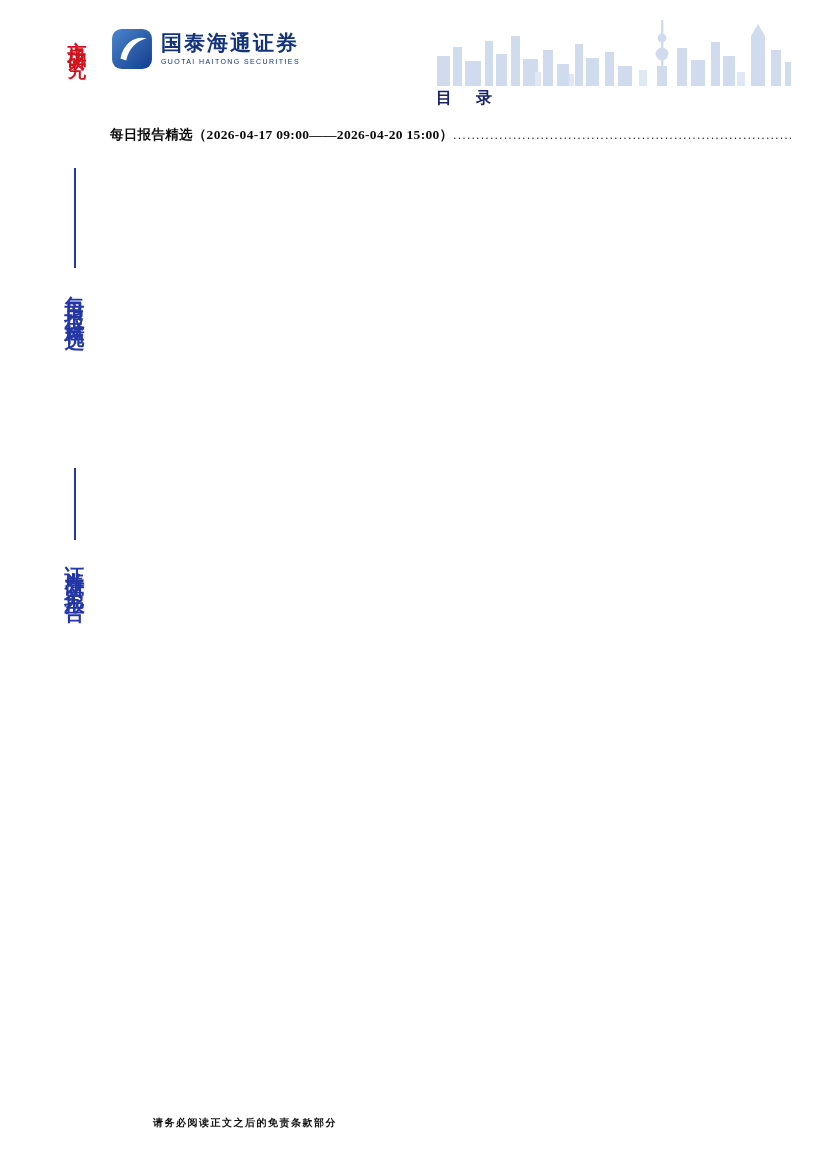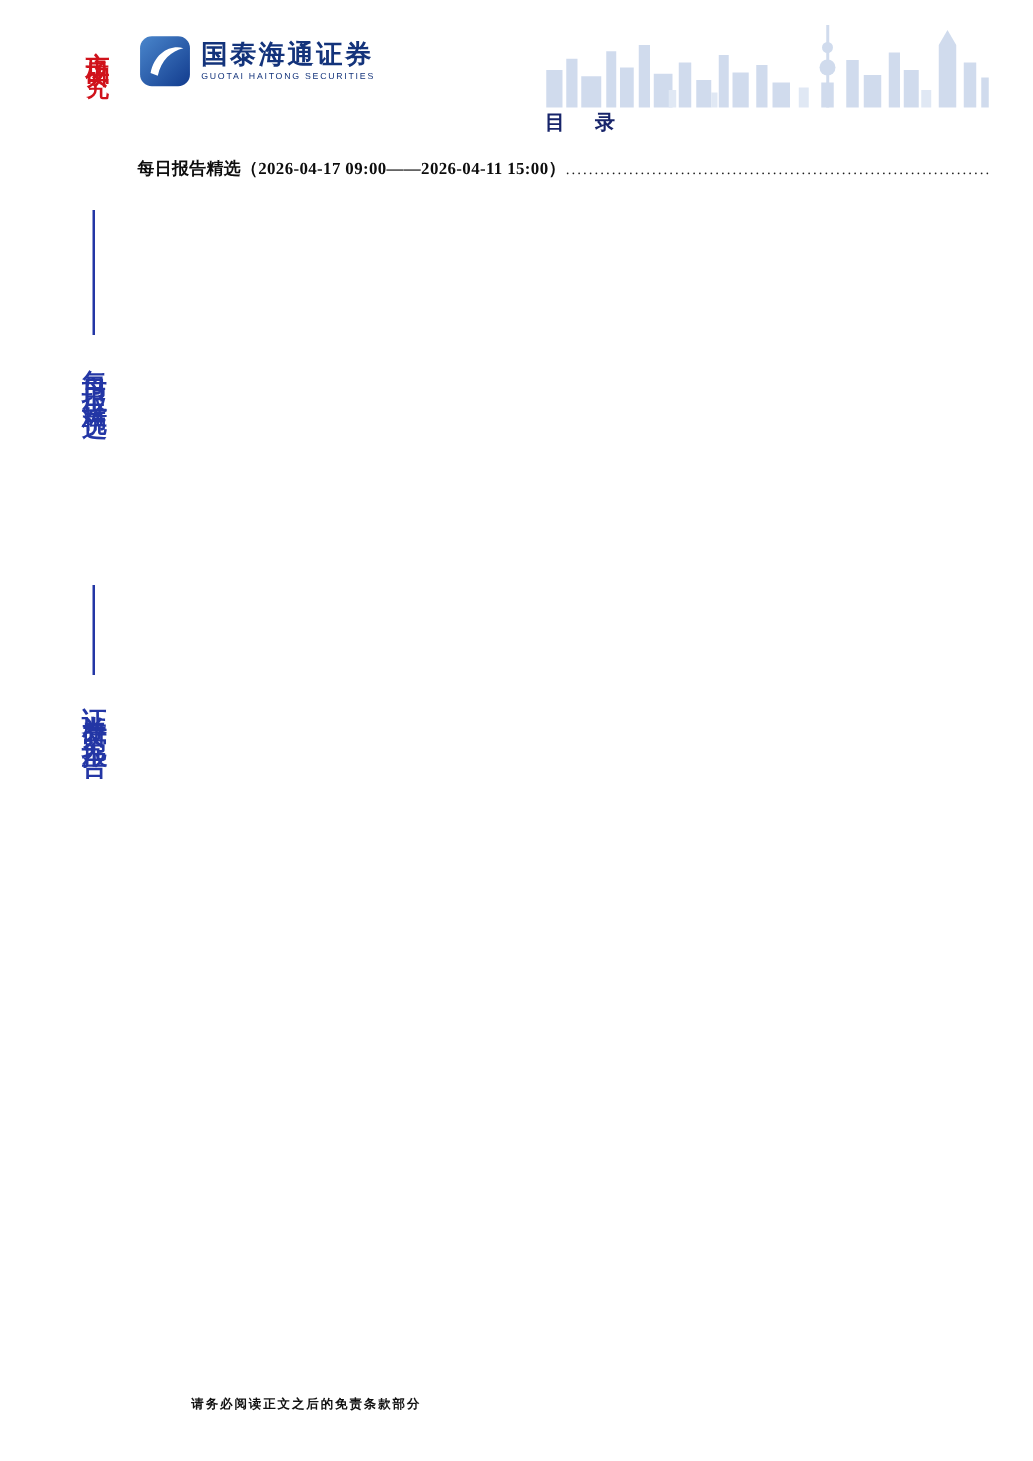--- a/index.html
+++ b/index.html
@@ -126,21 +126,21 @@
       <rect x="206" y="56" width="8" height="16"></rect>
       <rect x="304" y="58" width="8" height="14"></rect>
       <rect x="136" y="60" width="5" height="12"></rect>
     </g>
   </svg>
 
   <main class="content">
     <h1 class="toc-title">目  录</h1>
 
     <div class="toc-entry toc-header">
-      <span class="text">每日报告精选（2026-04-17 09:00——2026-04-11 15:00）</span>
+      <span class="text">每日报告精选（2026-04-17 09:00——2026-04-20 15:00）</span>
       <span class="leader"></span>
       <span class="page">4</span>
     </div>
 
   </main>
 
   <div class="footer">请务必阅读正文之后的免责条款部分</div>
 </div>
 
 </body></html>

